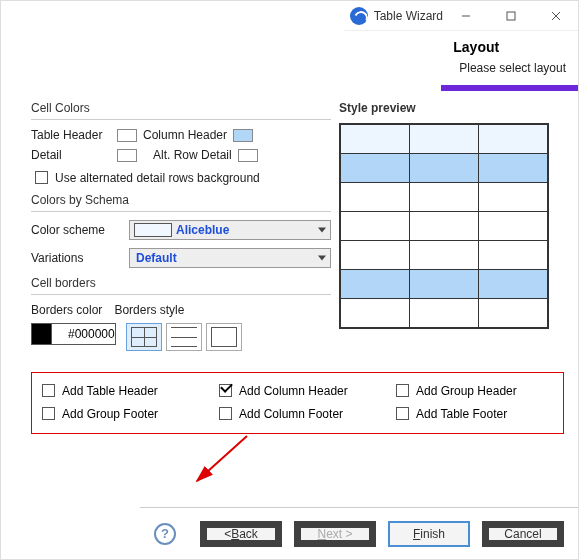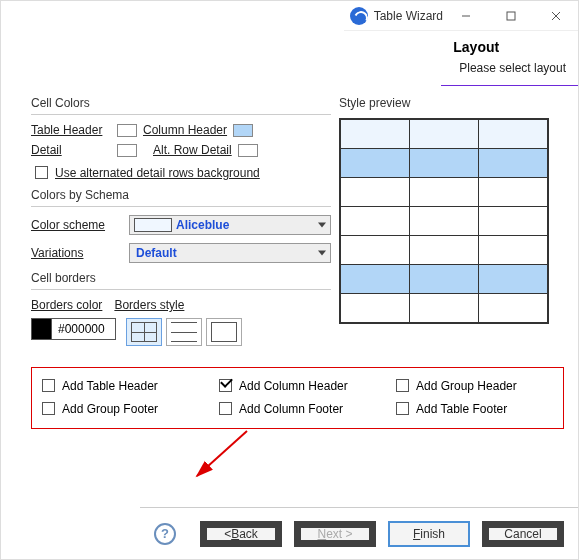--- a/index.html
+++ b/index.html
@@ -5,31 +5,31 @@
   * { box-sizing: border-box; font-family: "Segoe UI", Tahoma, sans-serif; font-size: 12px; }
   html, body { margin: 0; padding: 0; background: #fff; }
   .window { width: 579px; height: 560px; background: #fff; display: flex; flex-direction: column; border: 1px solid #ddd; align-items: flex-end; }
   .titlebar { height: 30px; display: flex; align-items: center; border-bottom: 1px solid #eee; }
   .titlebar .app-icon { width: 18px; height: 18px; margin: 0 6px; background: #2a6ad6; border-radius: 50%; position: relative; }
   .titlebar .app-icon::after { content:""; position:absolute; left:4px; top:4px; width:10px; height:10px; border:2px solid #fff; border-left-color:transparent; border-bottom-color:transparent; border-radius:50%; transform:rotate(-20deg);}
   .titlebar .title { color: #333; flex: 0 0 auto; }
   .titlebar .spacer { flex: 1; }
   .winbtn { width: 45px; height: 30px; display: flex; align-items: center; justify-content: center; color: #555; }
   .winbtn svg { width: 10px; height: 10px; }
-  .header-sec { padding: 8px 12px 10px 12px; border-bottom: 1px solid #6d28d9; }
+  .header-sec { padding: 8px 12px 10px 12px; border-bottom: 6px solid #6d28d9; }
   .header-sec .h1 { font-weight: bold; font-size: 14px; color: #000; }
   .header-sec .sub { color: #222; margin-top: 6px; margin-left: 6px; }
   .content { flex: 1; padding: 10px 14px 6px 14px; position: relative; }
   .cols { display: flex; gap: 8px; }
   .left { flex: 0 0 300px; }
   .right { flex: 1; }
   .group-title { color: #333; margin-bottom: 4px; }
   .sep { border-bottom: 1px solid #ccc; margin-top: 2px; margin-bottom: 8px; }
   .row { display: flex; align-items: center; margin-bottom: 6px; gap: 6px; }
-  .lbl { color: #222; text-decoration: underline; }
+  .lbl { color: #222; }
   .chk { appearance: none; width: 13px; height: 13px; border: 1px solid #555; background: #fff; display:inline-block; position:relative; cursor:pointer; }
   .chk:checked::after { content:""; position:absolute; left:1px; top:-2px; width:9px; height:5px; border:2px solid #000; border-top:none; border-right:none; transform:rotate(-45deg);}
   .swatch { width: 20px; height: 13px; border: 1px solid #888; }
   .swatch.white { background: #fff; }
   .swatch.blue { background: #b2d6f7; }
   .fullrow { display:flex; align-items:center; gap:4px; margin-bottom:4px; }
   .fullrow .lbl { flex:1; }
   .schema-row { display:flex; align-items:center; margin-bottom:6px; gap:8px;margin-top:8px; }
   .schema-row .lbl { flex: 0 0 90px; }
   .combo { flex: 1; height: 20px; border: 1px solid #999; background: #eee; display:flex; align-items:center; padding:0 4px; position:relative; }
@@ -42,22 +42,22 @@
   .bgrid { width:26px; height:20px; position:relative; }
   .bgrid span { position:absolute; background:#555; }
   .bg-l { left:0; top:0; width:1px; height:100%; }
   .bg-r { right:0; top:0; width:1px; height:100%; }
   .bg-t { top:0; left:0; width:100%; height:1px; }
   .bg-b { bottom:0; left:0; width:100%; height:1px; }
   .bg-hm { top:50%; left:0; width:100%; height:1px; }
   .bg-vm { left:50%; top:0; width:1px; height:100%; }
   .color-inp { display:flex; align-items:center; border:1px solid #555; width:85px; height:22px; }
   .color-inp .sw { width:20px; height:100%; background:#000; border-right:1px solid #555;}
-  .color-inp .val { flex:1; padding-left:6px; }
-  .preview-title { color:#333; margin-bottom:8px; }
+  .color-inp .val { flex:1; padding-left:16px; }
+  .preview-title { color:#333; margin-bottom:8px;font-weight:bold; }
   .preview { width: 210px; height: 206px; border:1px solid #333; }
   .preview table { width:100%; height:100%; border-collapse:collapse; }
   .preview td { border:1px solid #333; }
   .pv-head { background:#edf5fe; }
   .pv-blue { background:#b2d6f7; }
   .pv-white { background:#fff; }
   .lower-box { margin-top:15px; border:1px solid #d00; padding:8px 6px 6px 6px; }
   .lower-box .lrow { display:flex; align-items:center; gap:12px; margin-bottom:4px; }
   .lower-box .lcell { display:flex; align-items:center; gap:4px; width: 165px; }
   .arrow-overlay { position:absolute; pointer-events:none; }

